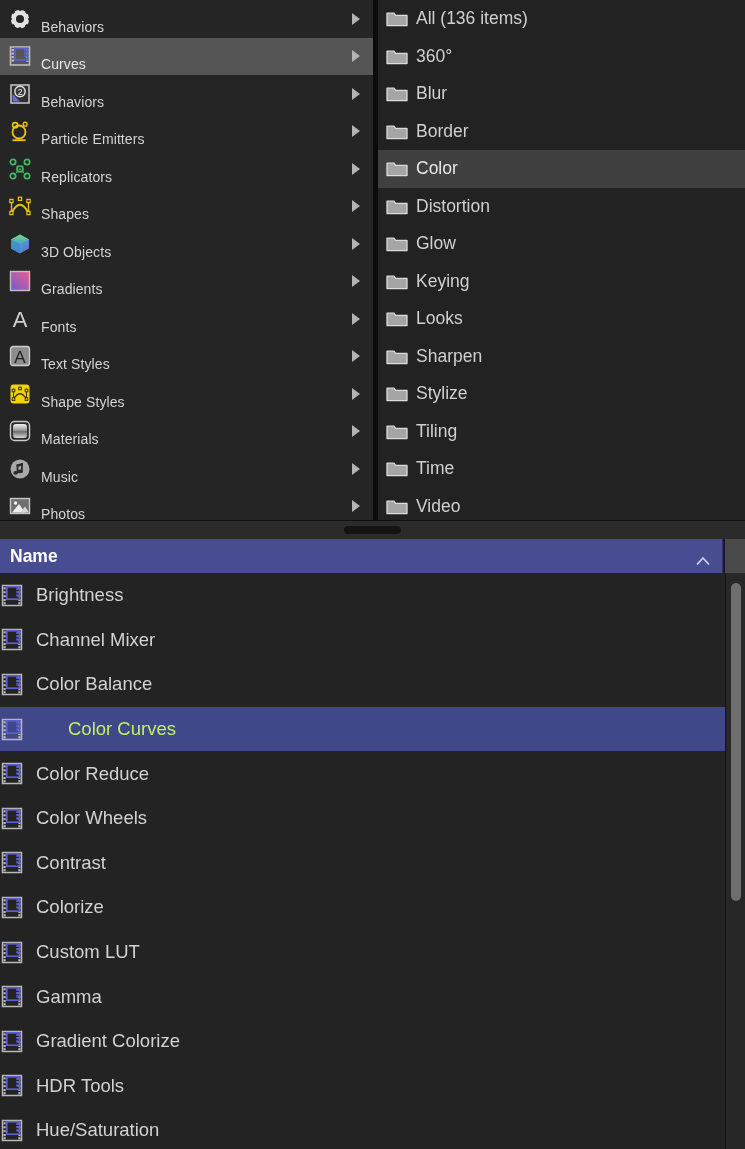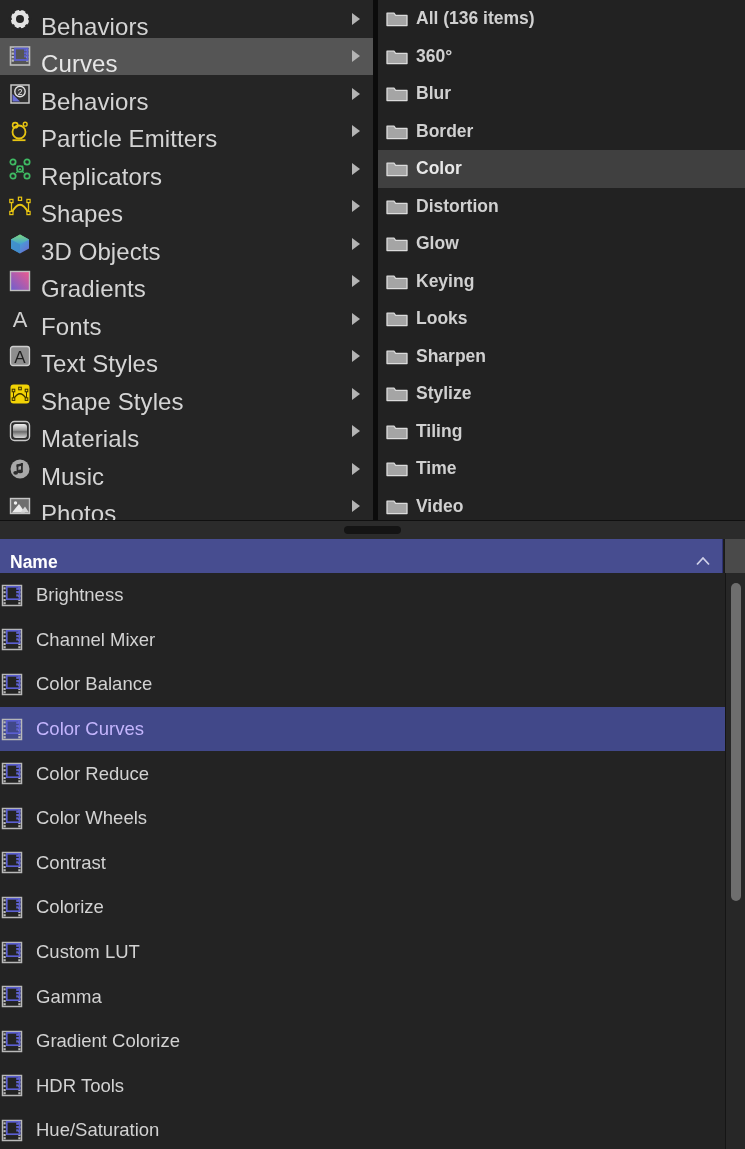--- a/index.html
+++ b/index.html
@@ -27,33 +27,33 @@
   .cat-row {
     height:37.5px; display:flex; align-items:center;
     padding-left:7px; position:relative; cursor:default;
   }
   .cat-row.sel { background:#555555; }
   .cat-ico {
     width:25px; height:25px; margin-right:9px;
     display:flex; align-items:center; justify-content:center;
     flex:0 0 25px;
   }
-  .cat-lbl { color:#d4d4d4; font-size:24px; letter-spacing:.1px;margin-top:16px; }
+  .cat-lbl { color:#d4d4d4; font-size:14px; letter-spacing:.1px;margin-top:16px; }
   .cat-row.sel .cat-lbl { color:#e6e6e6; }
   .arrow {
     position:absolute; right:13px; top:50%; transform:translateY(-50%);
     width:0; height:0;
     border-left:8px solid #b4b4b4;
     border-top:6px solid transparent;
     border-bottom:6px solid transparent;
   }
 
   .fold-row {
     height:37.5px; display:flex; align-items:center;
-    padding-left:8px; cursor:default;font-weight:bold;
+    padding-left:8px; cursor:default;
   }
   .fold-row.sel { background:#404040; }
   .fold-ico { width:22px; height:17px; margin-right:8px; flex:0 0 22px; }
   .fold-lbl { color:#d0d0d0; font-size:17.5px; }
   .fold-row.sel .fold-lbl { color:#e8e8e8; }
 
   
   .divider {
     position:absolute; left:0; top:520px; width:745px; height:19px;
     background:#2b2b2b; border-top:1px solid #101010;
@@ -64,21 +64,21 @@
   }
 
   
   .list-hdr {
     position:absolute; left:0; top:539px; width:745px; height:34px;
     background:#1e1e1e;
   }
   .hdr-name {
     position:absolute; left:0; top:0; width:723px; height:34px;
     background:#474d90; border-right:1px solid #2c3070;
-    display:flex; align-items:flex-end; padding-left:10px;
+    display:flex; align-items:center; padding-left:10px;
   }
   .hdr-name-lbl { color:#ffffff; font-size:17.5px; font-weight:bold; }
   .hdr-sort {
     position:absolute; right:12px; top:50%; transform:translateY(-50%);
     width:14px; height:9px;
   }
   .hdr-corner {
     position:absolute; left:724px; top:0; width:21px; height:34px;
     background:#4a4a4a; border-left:1px solid #1a1a1a;
   }
@@ -88,21 +88,21 @@
     position:absolute; left:0; top:573px; width:745px; height:576px;
     background:#232323; overflow:hidden;
   }
   .item {
     height:44.6px; display:flex; align-items:center;
     cursor:default;
   }
   .item.sel { background:#414889; }
   .item-ico { width:24px; height:25px; margin-right:12px; flex:0 0 24px; }
   .item-lbl { color:#d2d2d2; font-size:18.5px; }
-  .item.sel .item-lbl { color:#c4b5fd; }
+  .item.sel .item-lbl { color:#bef264;margin-left:32px; }
 
   
   .vscroll {
     position:absolute; right:0; top:573px; width:20px; height:576px;
     background:#272727; border-left:1px solid #151515;
   }
   .vthumb {
     position:absolute; left:5px; top:10px; width:10px; height:318px;
     background:#6e6e6e; border-radius:5px;
   }

